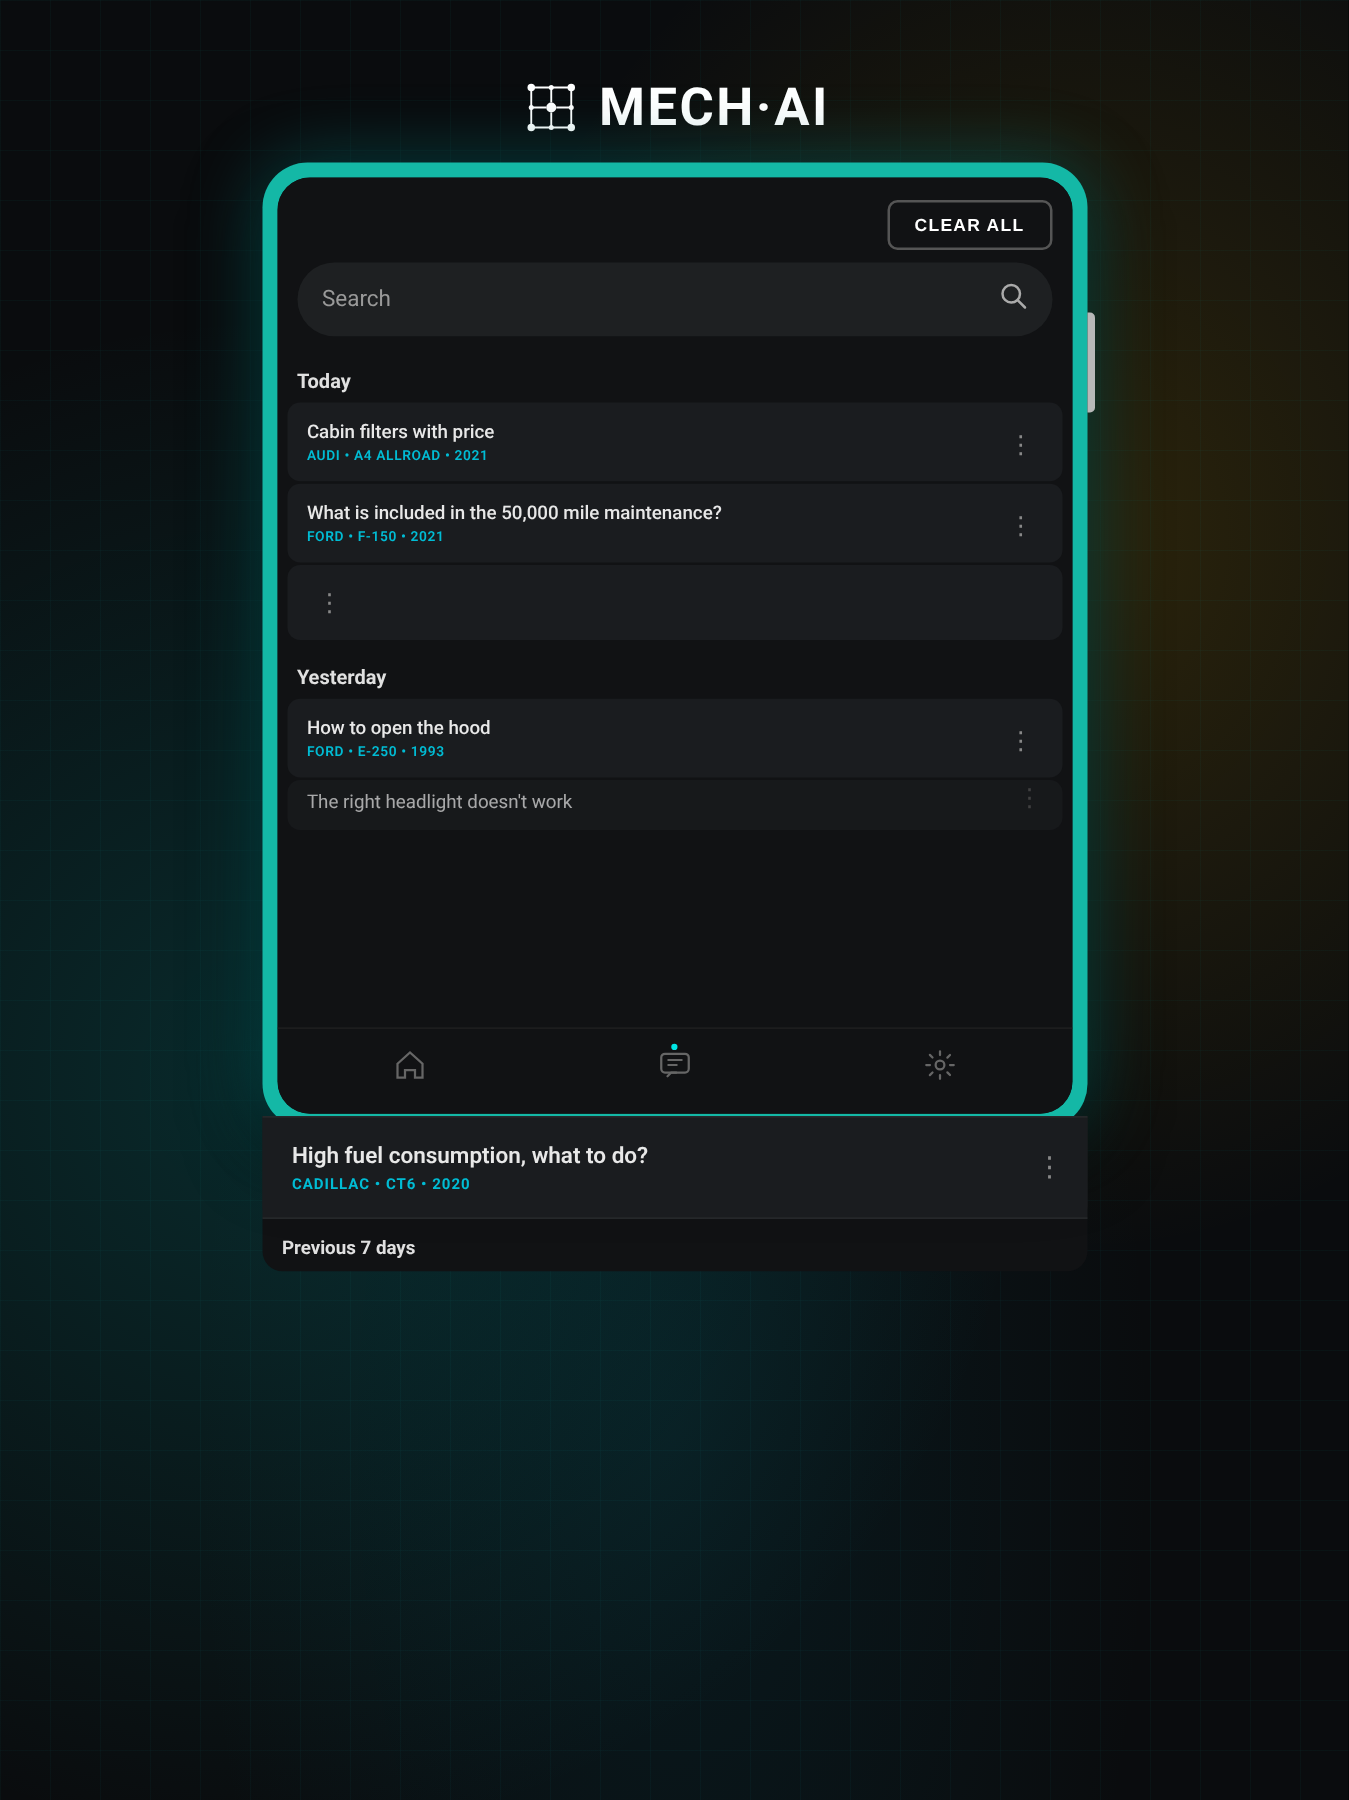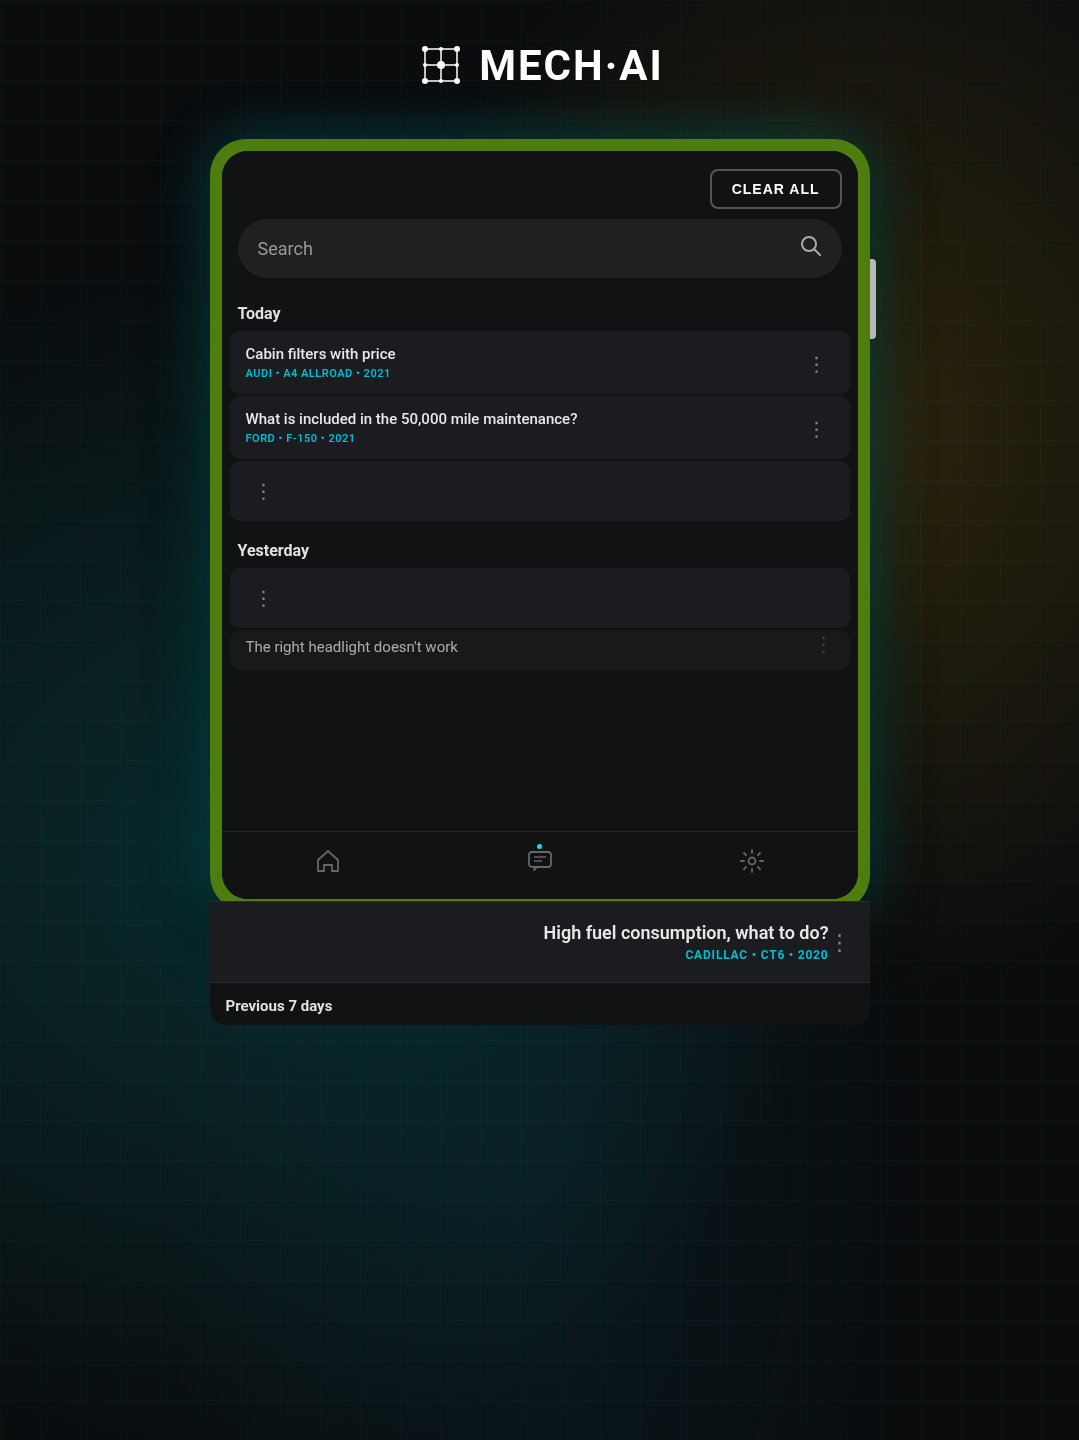--- a/index.html
+++ b/index.html
@@ -42,22 +42,21 @@
       align-items: center;
       width: 100%;
       height: 100%;
     }
 
     
     .app-header {
       display: flex;
       flex-direction: column;
       align-items: center;
-      padding-top: 39px;
-      margin-bottom: 30px;
+      padding-top: 60px;
     }
 
     .logo-row {
       display: flex;
       align-items: center;
       gap: 12px;
       margin-bottom: 18px;
     }
 
     .logo-icon {
@@ -76,21 +75,21 @@
       font-size: 46px;
       font-weight: 700;
       color: #00e5e5;
       letter-spacing: 1px;
       text-shadow: 0 0 30px rgba(0,229,229,0.5);
     }
 
     
     .tablet-frame {
       width: 660px;
-      background: #4d7c0f;
+      background: #14b8a6;
       border-radius: 36px;
       padding: 12px;
       box-shadow: 0 0 60px rgba(0,200,200,0.3), 0 20px 60px rgba(0,0,0,0.8);
       position: relative;
     }
 
     .tablet-inner {
       background: #111214;
       border-radius: 26px;
       overflow: hidden;
@@ -214,21 +213,21 @@
       background: #1a1c1f;
       margin: 0;
       padding: 20px 20px 20px 24px;
       display: flex;
       align-items: center;
       justify-content: space-between;
       border-top: 1px solid #2a2c2f;
       border-bottom: 1px solid #2a2c2f;
     }
 
-    .popup-info { flex: 1; text-align: right; }
+    .popup-info { flex: 1; }
 
     .popup-title {
       color: #e8e8e8;
       font-size: 18px;
       font-weight: 600;
       margin-bottom: 5px;
     }
 
     .popup-meta {
       color: #00bcd4;
@@ -386,20 +385,24 @@
           <span class="conv-menu">⋮</span>
         </div>
 
         <div class="conv-item">
           <span class="conv-menu">⋮</span>
         </div>
 
         <div class="section-label" style="margin-top:10px;">Yesterday</div>
 
         <div class="conv-item">
+          <div class="conv-info">
+            <div class="conv-title">How to open the hood</div>
+            <div class="conv-meta">FORD • E-250 • 1993</div>
+          </div>
           <span class="conv-menu">⋮</span>
         </div>
 
         <div class="partial-item">
           <div class="partial-title">The right headlight doesn't work</div>
           <span style="color:#555; font-size:20px;">⋮</span>
         </div>
 
       </div>
 

